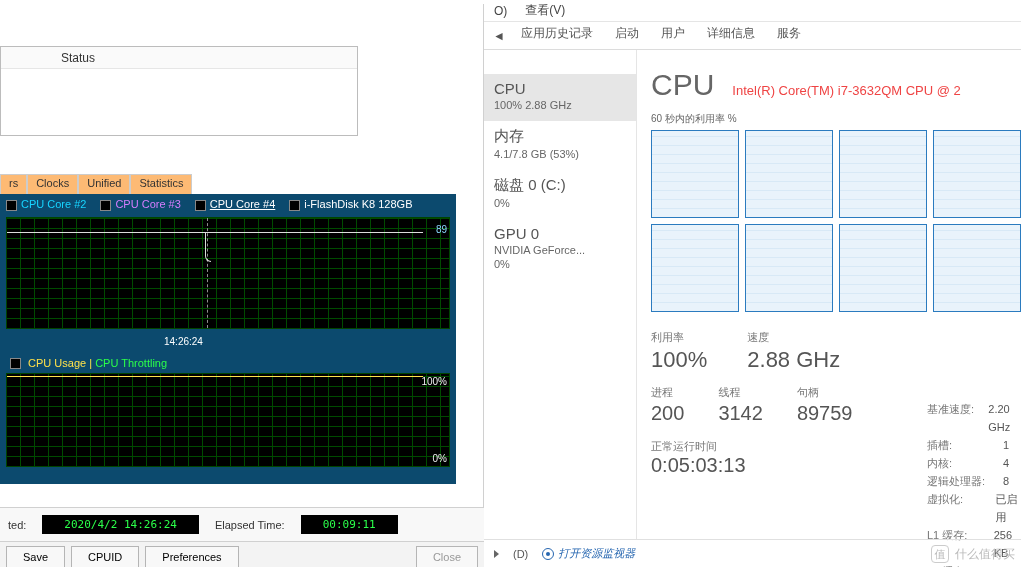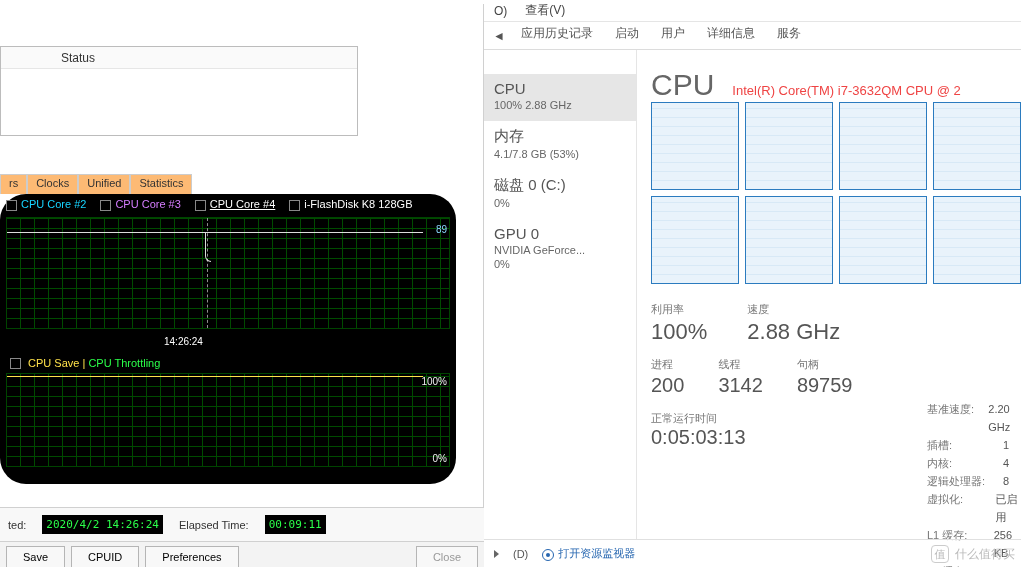--- a/index.html
+++ b/index.html
@@ -7,37 +7,37 @@
 
 
 .left-app { position:absolute; left:0; top:4px; width:484px; height:567px; background:#fff; border-right:1px solid #d0d0d0; }
 .status-table { position:absolute; left:0; top:42px; width:358px; border:1px solid #bcbcbc; background:#fff; }
 .status-head { height:22px; border-bottom:1px solid #e6e6e6; display:flex; align-items:center; padding-left:60px; color:#333; background:#fafafa; }
 .status-row { height:22px; display:flex; align-items:center; padding-left:60px; border-bottom:1px solid #f0f0f0; }
 .status-row.sel { background:linear-gradient(#eaf3ff,#d8eaff); }
 .status-table .filler { height:66px; }
 .tabs { position:absolute; left:0; top:170px; display:flex; gap:0; height:20px; }
 .tabs span { padding:2px 8px; border:1px solid #ccc; border-bottom:none; background:#fdba74; font-size:11px; cursor:pointer; }
-.monitor { position:absolute; left:0; top:190px; width:456px; height:290px; background:#000000;border-radius:26px; }
+.monitor { position:absolute; left:0; top:190px; width:456px; height:290px; background:#0c4a6e; }
 .legend1 { display:flex; align-items:center; gap:14px; padding:4px 6px; font-size:11px; }
 .legend1 .cb { width:11px; height:11px; border:1px solid #888; background:#000; display:inline-block; margin-right:4px; vertical-align:middle; }
 .c-core2 { color:#17d4ff; } .c-core3 { color:#d67dff; } .c-core4 { color:#ffffff;text-decoration:underline; } .c-flash { color:#fff; }
 .graph { margin:2px 6px 0 6px; height:112px; background:#000; border:1px solid #004400; position:relative; overflow:hidden; }
 .graph .val { position:absolute; right:2px; top:6px; font-size:10px; }
 .ts-line { position:absolute; left:200px; top:0; bottom:0; border-left:1px dashed #8f8f8f; }
 .ts-label { position:absolute; left:164px; bottom:-18px; color:#fff; font-size:10px; }
 .graph-wrap { position:relative; }
 .legend2 { padding:6px 10px 2px 10px; font-size:11px; }
 .legend2 .a { color:#ffe24a; } .legend2 .b { color:#2bff4a; } .legend2 .sep { color:#ffe24a; }
 .graph2 { margin:2px 6px 0 6px; height:94px; background:#000; border:1px solid #004400; position:relative; overflow:hidden; }
 .graph2 .p100 { position:absolute; right:2px; top:2px; font-size:10px; color:#eee; }
 .graph2 .p0 { position:absolute; right:2px; bottom:2px; font-size:10px; color:#eee; }
 .timebar { position:absolute; left:0; bottom:30px; width:484px; height:34px; background:#f8f8f8; border-top:1px solid #d0d0d0; display:flex; align-items:center; gap:16px; padding:0 8px; font-size:11px;text-align:center; }
 .timebar .lab { color:#333; }
-.timebar .led { background:#000; color:#2bff4a; padding:3px 4px; font-family:Consolas,monospace; }
+.timebar .led { background:#000; color:#2bff4a; padding:3px 22px; font-family:Consolas,monospace; }
 .btnbar { position:absolute; left:0; bottom:0; width:484px; height:30px; background:#f3f3f3; border-top:1px solid #d0d0d0; display:flex; align-items:center; gap:6px; padding:0 6px; }
 .btnbar button { height:22px; padding:0 16px; background:#f8f8f8; border:1px solid #b5b5b5; font-size:11px; cursor:pointer; }
 .btnbar .spacer { flex:1; }
 .btnbar button.dis { color:#999; }
 
 
 .tm { position:absolute; left:484px; top:0; right:0; height:567px; background:#fff; }
 .tm-menu { height:22px; border-bottom:1px solid #e5e5e5; display:flex; align-items:center; gap:18px; padding-left:10px; color:#444; font-size:12px; }
 .tm-tabs { height:28px; border-bottom:1px solid #dcdcdc; display:flex; align-items:flex-end; padding-left:4px; gap:0; font-size:12px; }
 .tm-tabs span { padding:5px 10px 6px 10px; border:1px solid transparent; cursor:pointer; color:#555; }
@@ -61,21 +61,21 @@
 .stats { display:flex; margin-top:18px; gap:40px; }
 .statcol .lab { font-size:11px; color:#777; }
 .statcol .val { font-size:22px; color:#555; margin-top:2px; }
 .row3 { display:flex; gap:34px; margin-top:12px; }
 .uptime { margin-top:14px; }
 .uptime .val { font-size:20px; color:#555; }
 .spec { position:absolute; left:290px; top:350px; font-size:11px; color:#555; }
 .spec div { display:flex; gap:6px; line-height:18px; }
 .spec .k { width:70px; color:#777; }
 .tm-foot { position:absolute; left:0; bottom:0; right:0; height:28px; border-top:1px solid #e0e0e0; display:flex; align-items:center; padding-left:10px; gap:14px; font-size:11px; color:#555; }
-.tm-foot .lnk { color:#2666b0; cursor:pointer; display:flex; align-items:flex-end; gap:4px; }
+.tm-foot .lnk { color:#2666b0; cursor:pointer; display:flex; align-items:center; gap:4px;font-style:italic; }
 .chev { display:inline-block; width:0; height:0; border-top:4px solid transparent; border-bottom:4px solid transparent; border-left:5px solid #666; }
 .circ { width:12px; height:12px; border:1px solid #2666b0; border-radius:50%; display:inline-block; position:relative; }
 .circ::after { content:''; position:absolute; left:3px; top:3px; width:4px; height:4px; background:#2666b0; border-radius:50%; }
 
 
 .wm { position:absolute; right:6px; bottom:4px; color:#bbb; font-size:12px; display:flex; align-items:center; gap:6px; pointer-events:none; }
 .wm .logo { width:18px; height:18px; border:1px solid #ccc; border-radius:4px; display:flex; align-items:center; justify-content:center; color:#bbb; font-size:11px; }
 
 
 .ggrid { position:absolute; inset:0; background:
@@ -115,21 +115,21 @@
         <div class="ggrid"></div>
         <div class="ts-line"></div>
         <div class="trace"></div>
         <div class="trace-drop"></div>
         <span class="val" style="color:#8ad6ff">89</span>
       </div>
       <span class="ts-label">14:26:24</span>
     </div>
     <div class="legend2" style="margin-top:22px">
       <span class="cb" style="border:1px solid #888;display:inline-block;width:11px;height:11px;background:#000;margin-right:4px;vertical-align:middle"></span>
-      <span class="a">CPU Save</span>
+      <span class="a">CPU Usage</span>
       <span class="sep">|</span>
       <span class="b">CPU Throttling</span>
     </div>
     <div class="graph2">
       <div class="ggrid"></div>
       <div class="trace2"></div>
       <span class="p100">100%</span>
       <span class="p0">0%</span>
     </div>
   </div>
@@ -181,20 +181,21 @@
         <div class="ttl">GPU 0</div>
         <div class="sub">NVIDIA GeForce...</div>
         <div class="sub">0%</div>
       </div>
     </div>
     <div class="tm-main">
       <div class="cpu-head">
         <span class="big">CPU</span>
         <span class="name">Intel(R) Core(TM) i7-3632QM CPU @ 2</span>
       </div>
+      <div class="sublabel">60 秒内的利用率 %</div>
       <div class="core-grid">
         <div class="core"></div>
         <div class="core"></div>
         <div class="core"></div>
         <div class="core"></div>
         <div class="core"></div>
         <div class="core"></div>
         <div class="core"></div>
         <div class="core"></div>
       </div>

